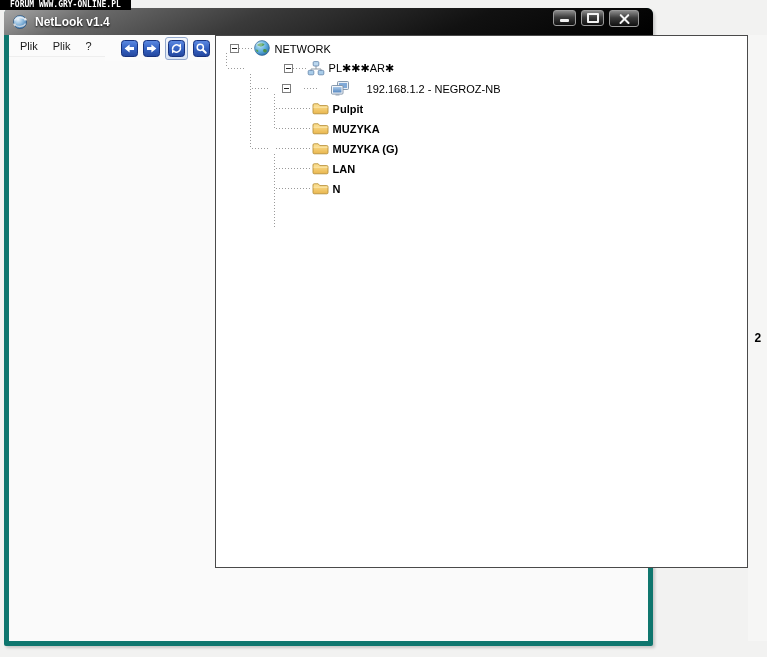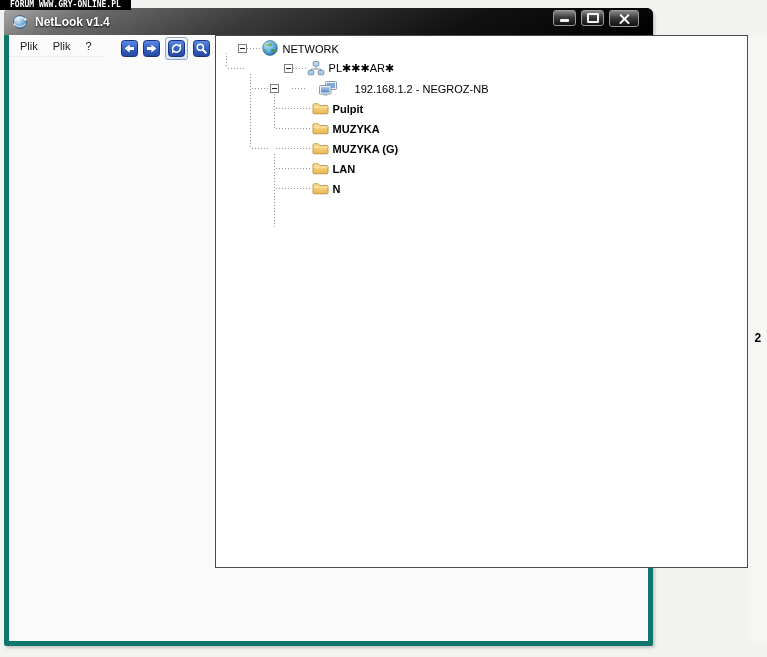--- a/index.html
+++ b/index.html
@@ -101,23 +101,23 @@
   }
   .dot-h{
     height:1px;align-self:center;
     background:repeating-linear-gradient(to right,#9a9a9a 0 1px,transparent 1px 3px);
   }
   .stub14{width:14px;flex:0 0 14px;}
   .stub36{width:36px;flex:0 0 36px;}
   .ticon{display:inline-flex;margin-right:4px;flex:0 0 auto;}
   .tlabel{padding-top:1px;}
   .bold{font-weight:bold;}
-  .ml0{margin-left:16px;}
+  .ml0{margin-left:8px;}
   .ml1{margin-left:24px;padding-left:38px;}
-  .ml2{margin-left:48px;gap:13px;}
+  .ml2{margin-left:60px;gap:13px;}
   .ml3{margin-left:54px;}
 
   .vline{
     position:absolute;width:1px;
     background:repeating-linear-gradient(to bottom,#9a9a9a 0 1px,transparent 1px 3px);
   }
   .hline{
     position:absolute;height:1px;
     background:repeating-linear-gradient(to right,#9a9a9a 0 1px,transparent 1px 3px);
   }

